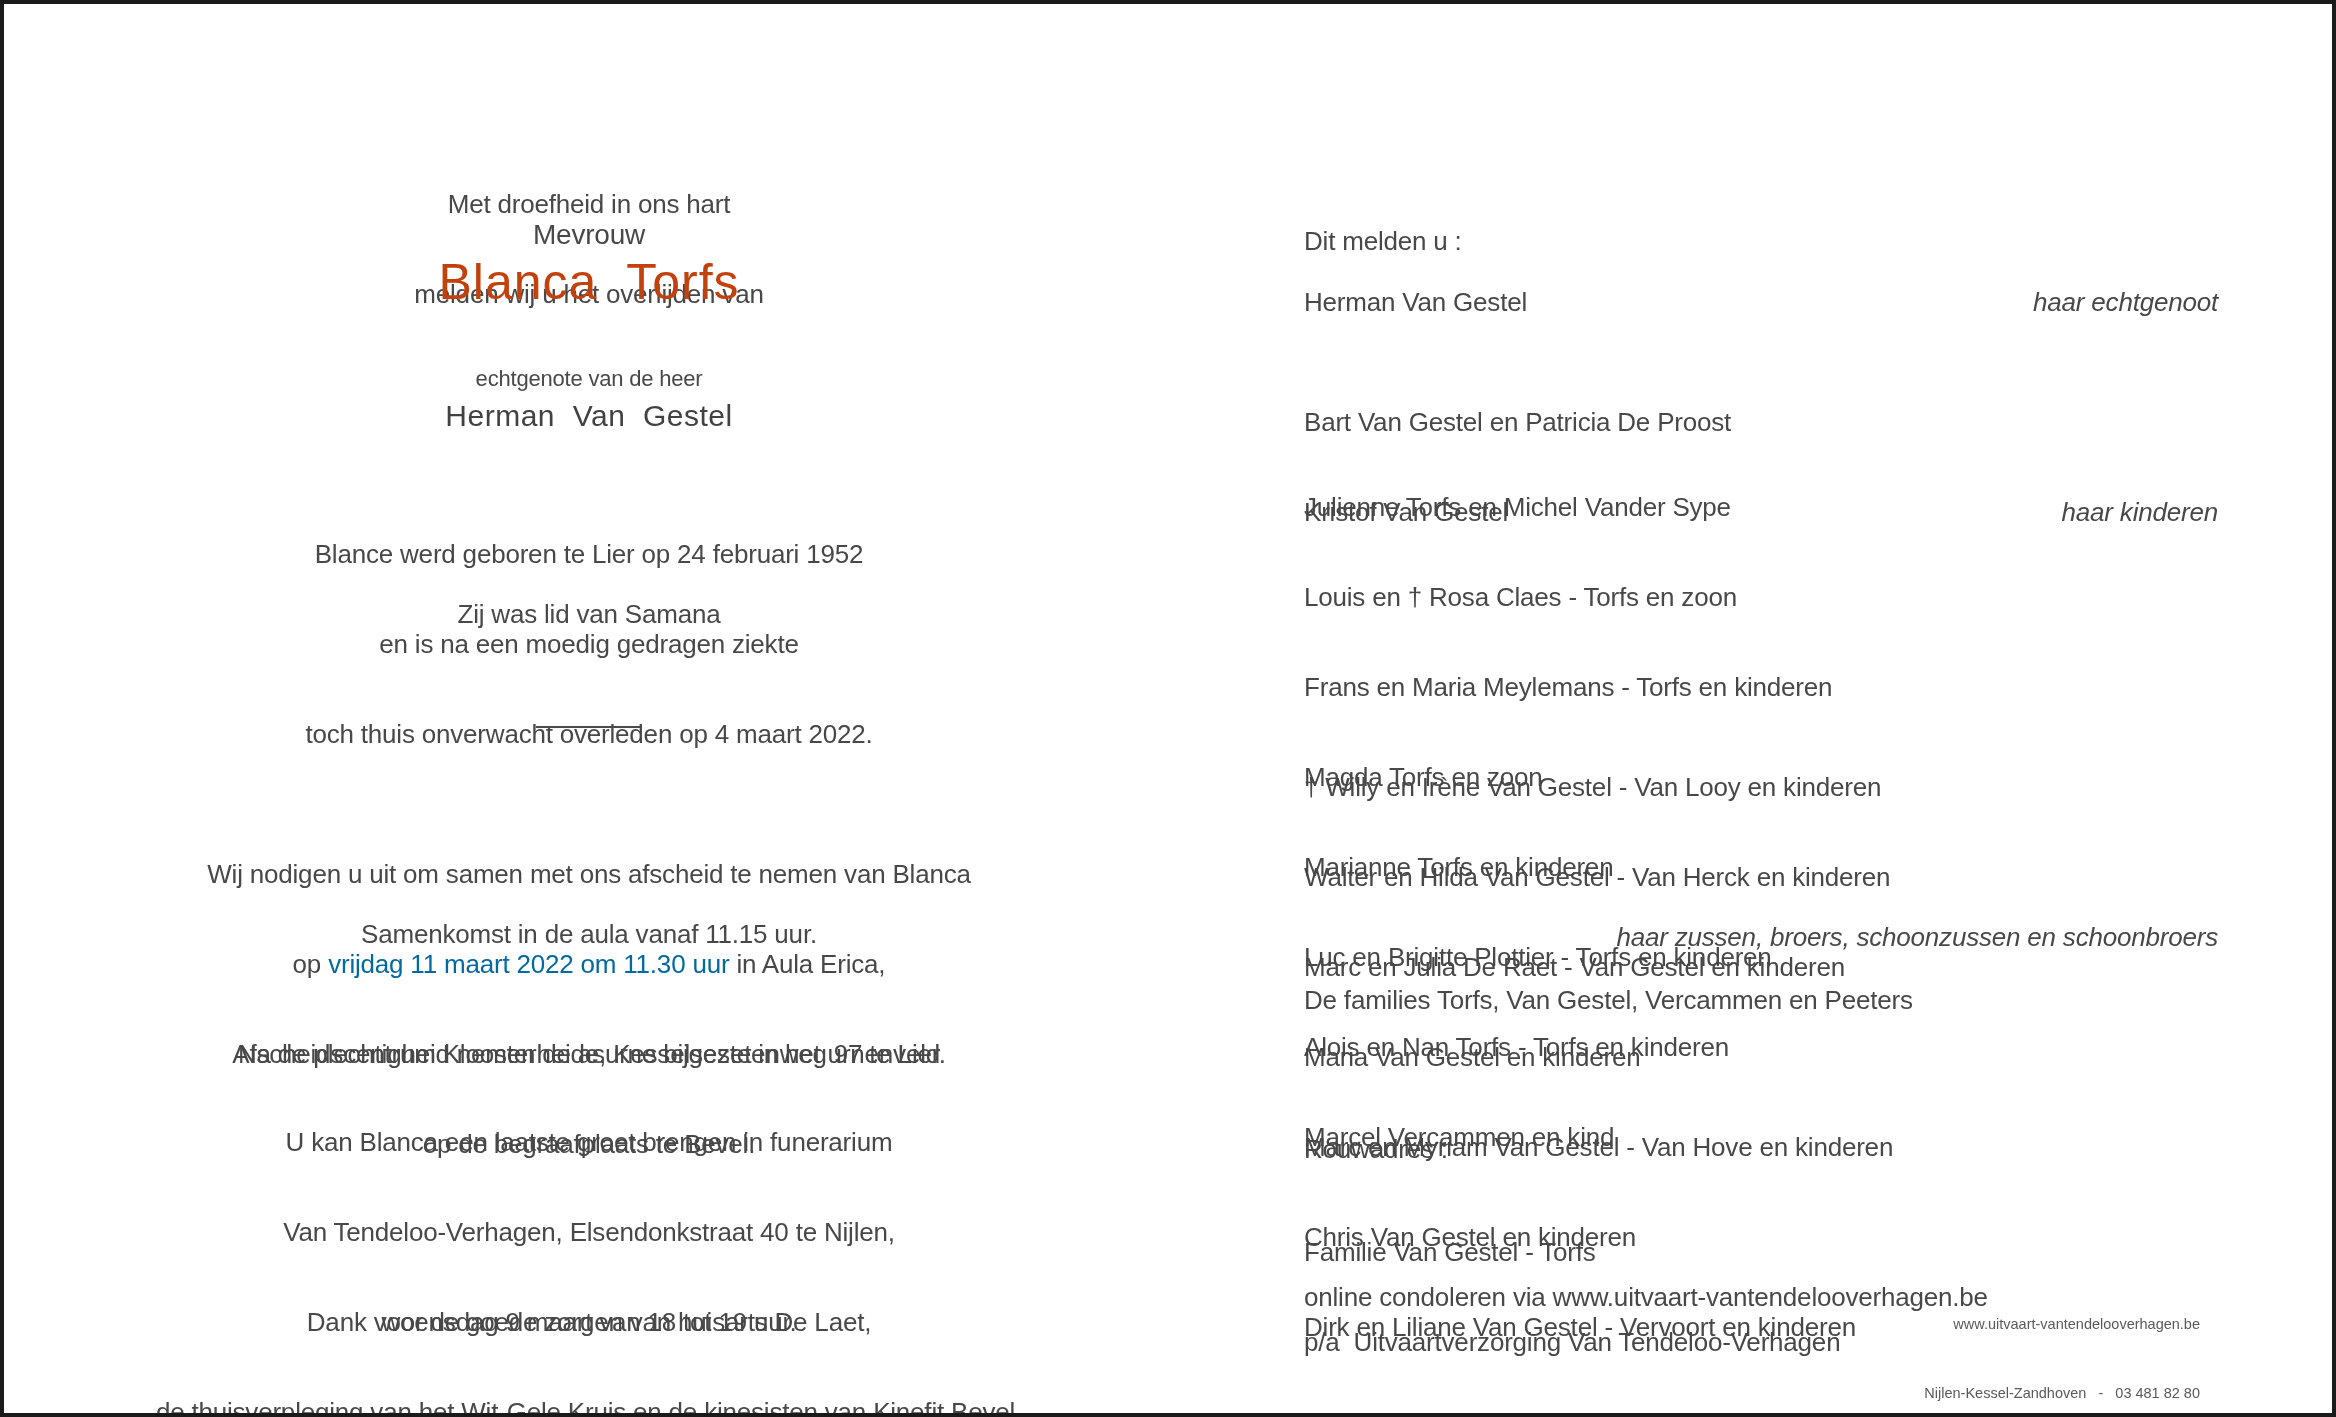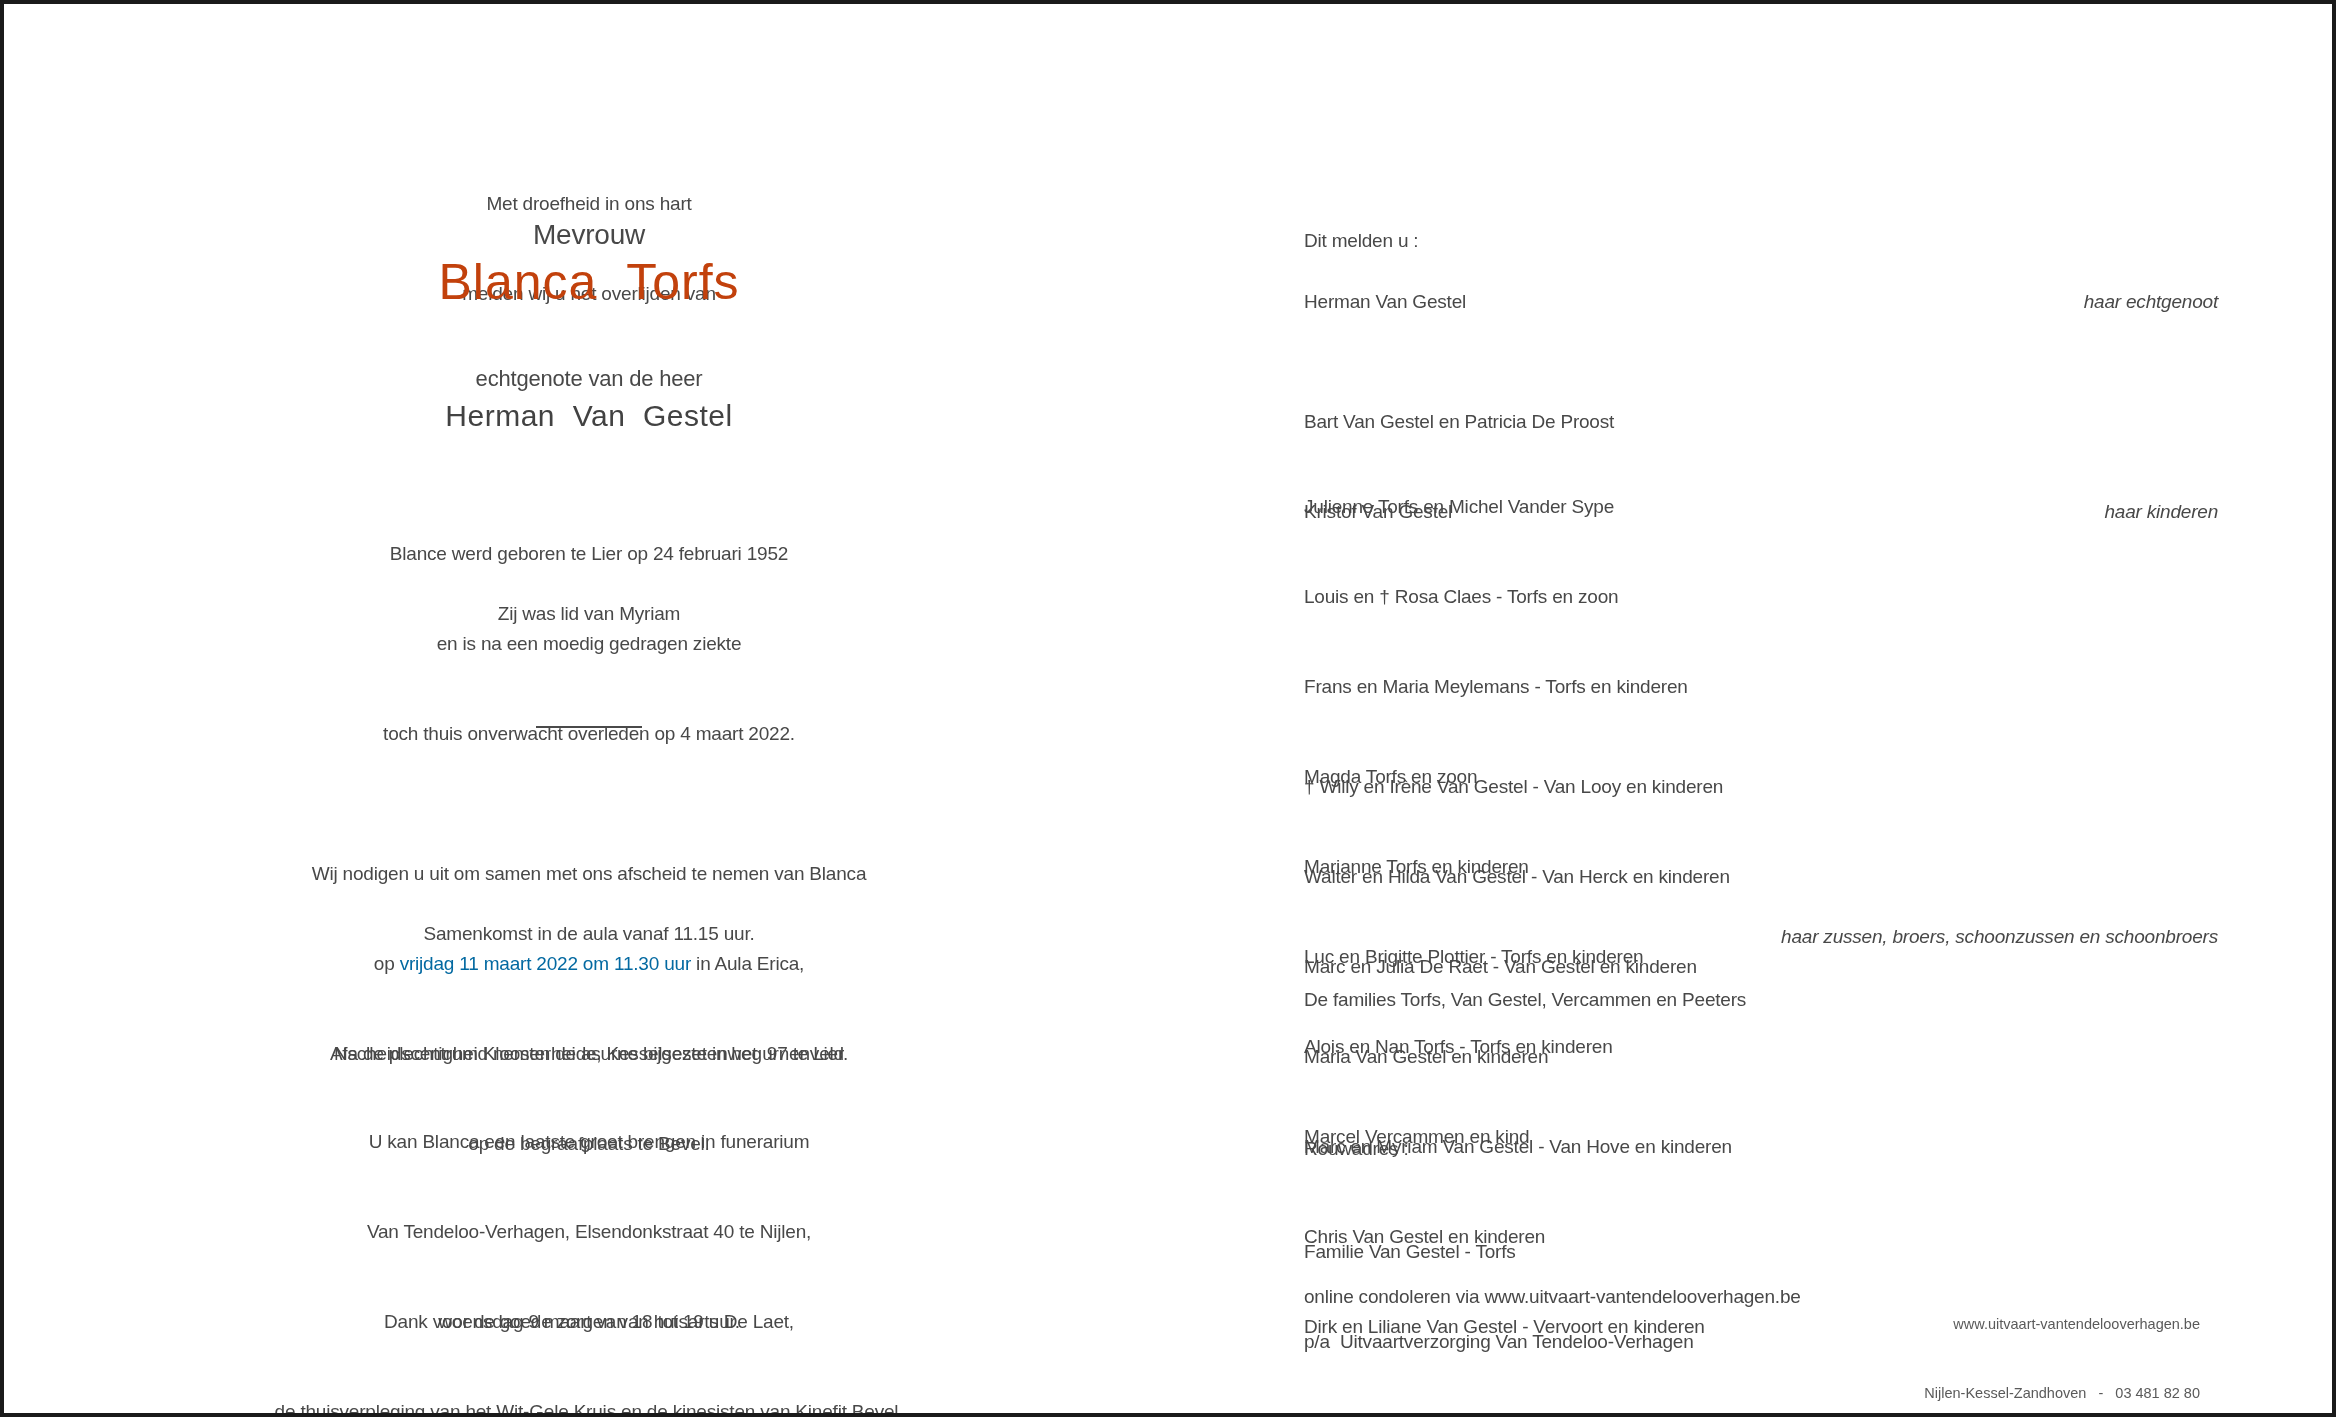--- a/index.html
+++ b/index.html
@@ -11,21 +11,21 @@
     background: #ffffff;
     border: 4px solid #1a1a1a;
     font-family: "Liberation Sans", "DejaVu Sans", sans-serif;
     color: #484848;
     overflow: hidden;
     letter-spacing: -0.2px;
   }
   .abs { position: absolute; white-space: pre-wrap; }
   .l { left: 150px; width: 870px; text-align: center; }
   .r { left: 1300px; width: 914px; text-align: left; }
-  .body-text { font-size: 19px; line-height: 30px; }
+  .body-text { font-size: 26px; line-height: 30px; }
   .salutation { font-size: 28px; line-height: 30px; }
   .deceased-name { font-size: 50px; line-height: 60px; color: #c2410c; letter-spacing: 1px; }
   .spouse-name { font-size: 30px; line-height: 40px; color: #424242; letter-spacing: 0.5px; }
   .divider { height: 2px; width: 106px; background: #4a4a4a; margin: 0 auto; }
   .row { display: flex; justify-content: space-between; align-items: baseline; }
   .relation { font-style: italic; }
   .align-right { text-align: right; }
   .small-footer { right: 132px; width: 500px; font-size: 14.5px; line-height: 23px; color: #5a5a5a; text-align: right; letter-spacing: 0; }
   b { font-weight: normal; color: #0369a1; }
 </style>
@@ -46,21 +46,21 @@
   <div class="abs l body-text" style="top:360px; font-size:22px">echtgenote van de heer</div>
 
   <div class="abs l spouse-name" style="top:392px">Herman  Van  Gestel</div>
 
   <div class="abs l body-text" style="top:475px">
     <div>Blance werd geboren te Lier op 24 februari 1952</div>
     <div>en is na een moedig gedragen ziekte</div>
     <div>toch thuis onverwacht overleden op 4 maart 2022.</div>
   </div>
 
-  <div class="abs l body-text" style="top:595px">Zij was lid van Myriam</div>
+  <div class="abs l body-text" style="top:595px">Zij was lid van Samana</div>
 
   <div class="abs l" style="top:686px">
     <div class="divider"></div>
   </div>
 
   <div class="abs l body-text" style="top:795px">
     <div>Wij nodigen u uit om samen met ons afscheid te nemen van Blanca</div>
     <div><span>op </span><b>vrijdag 11 maart 2022 om 11.30 uur</b><span> in Aula Erica,</span></div>
     <div>Afscheidscentrum Kloosterheide, Kesselsesteenweg 97 te Lier.</div>
   </div>

